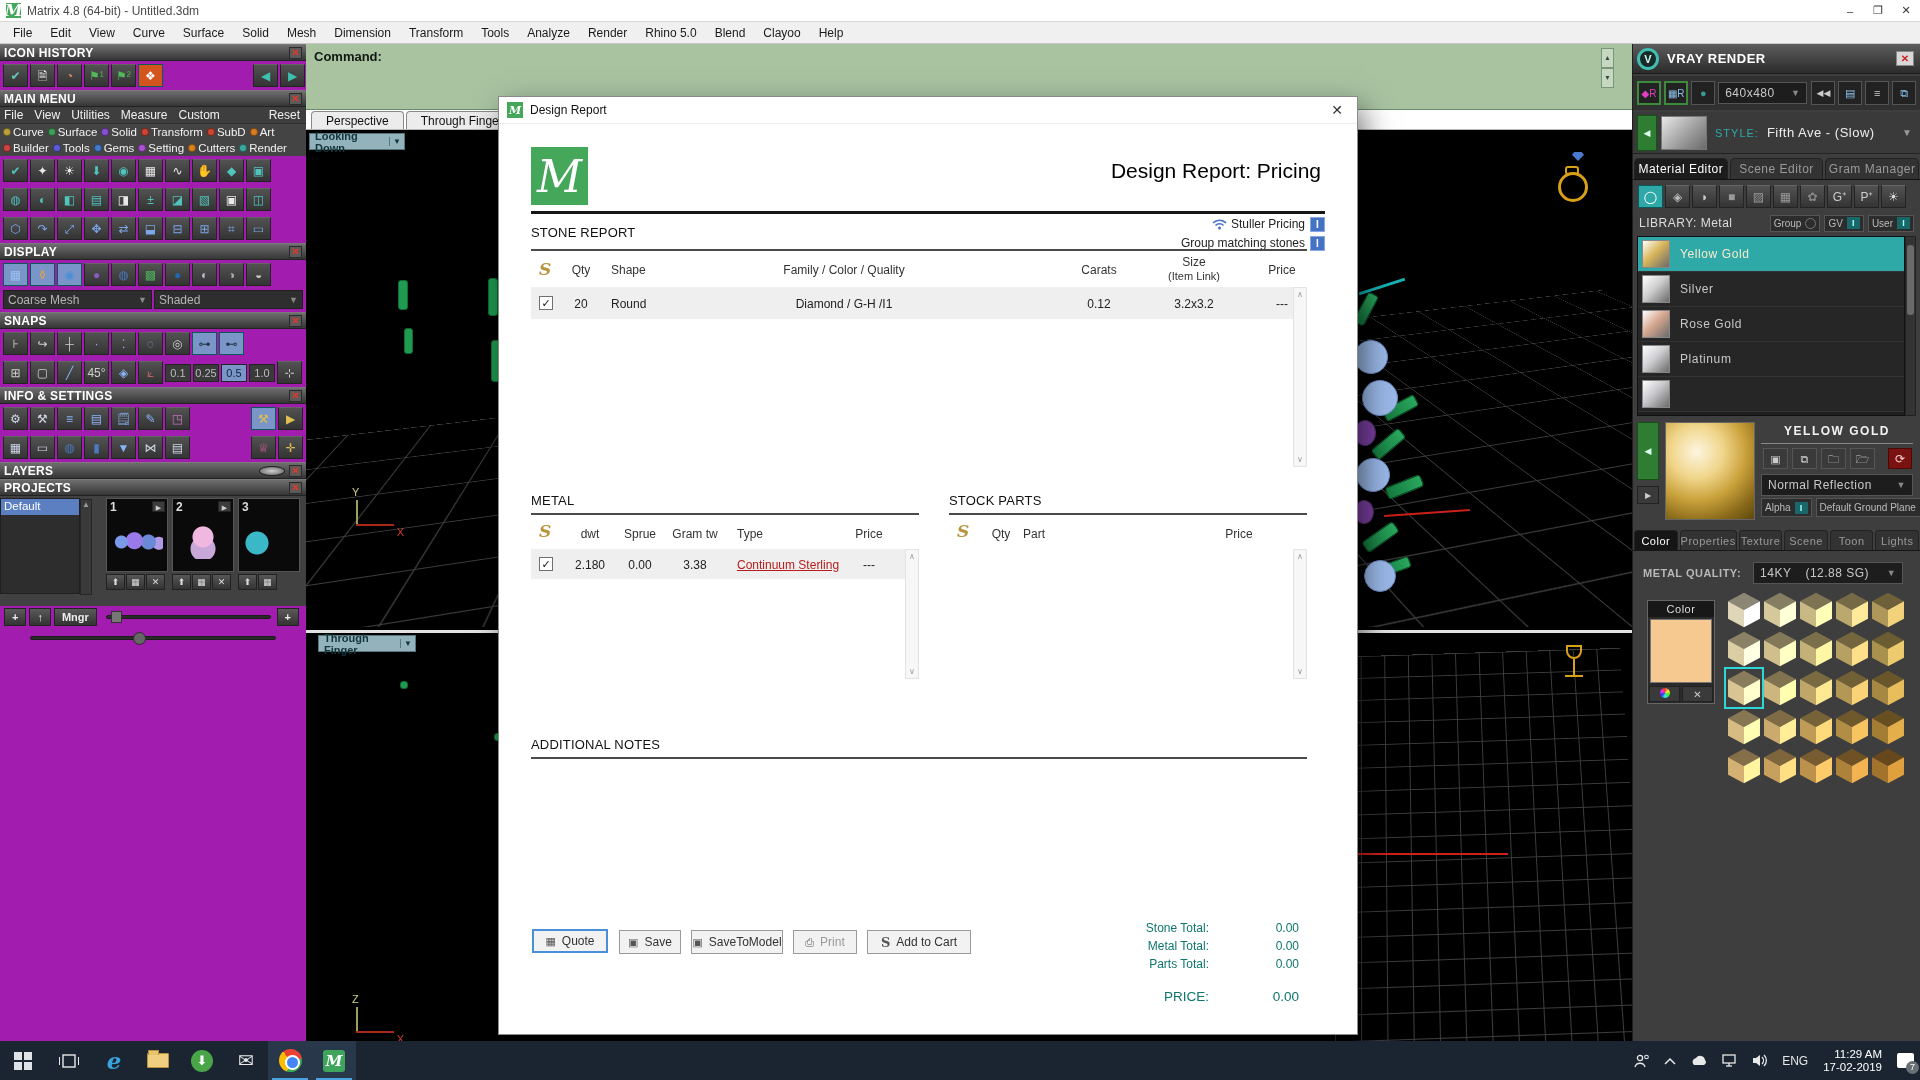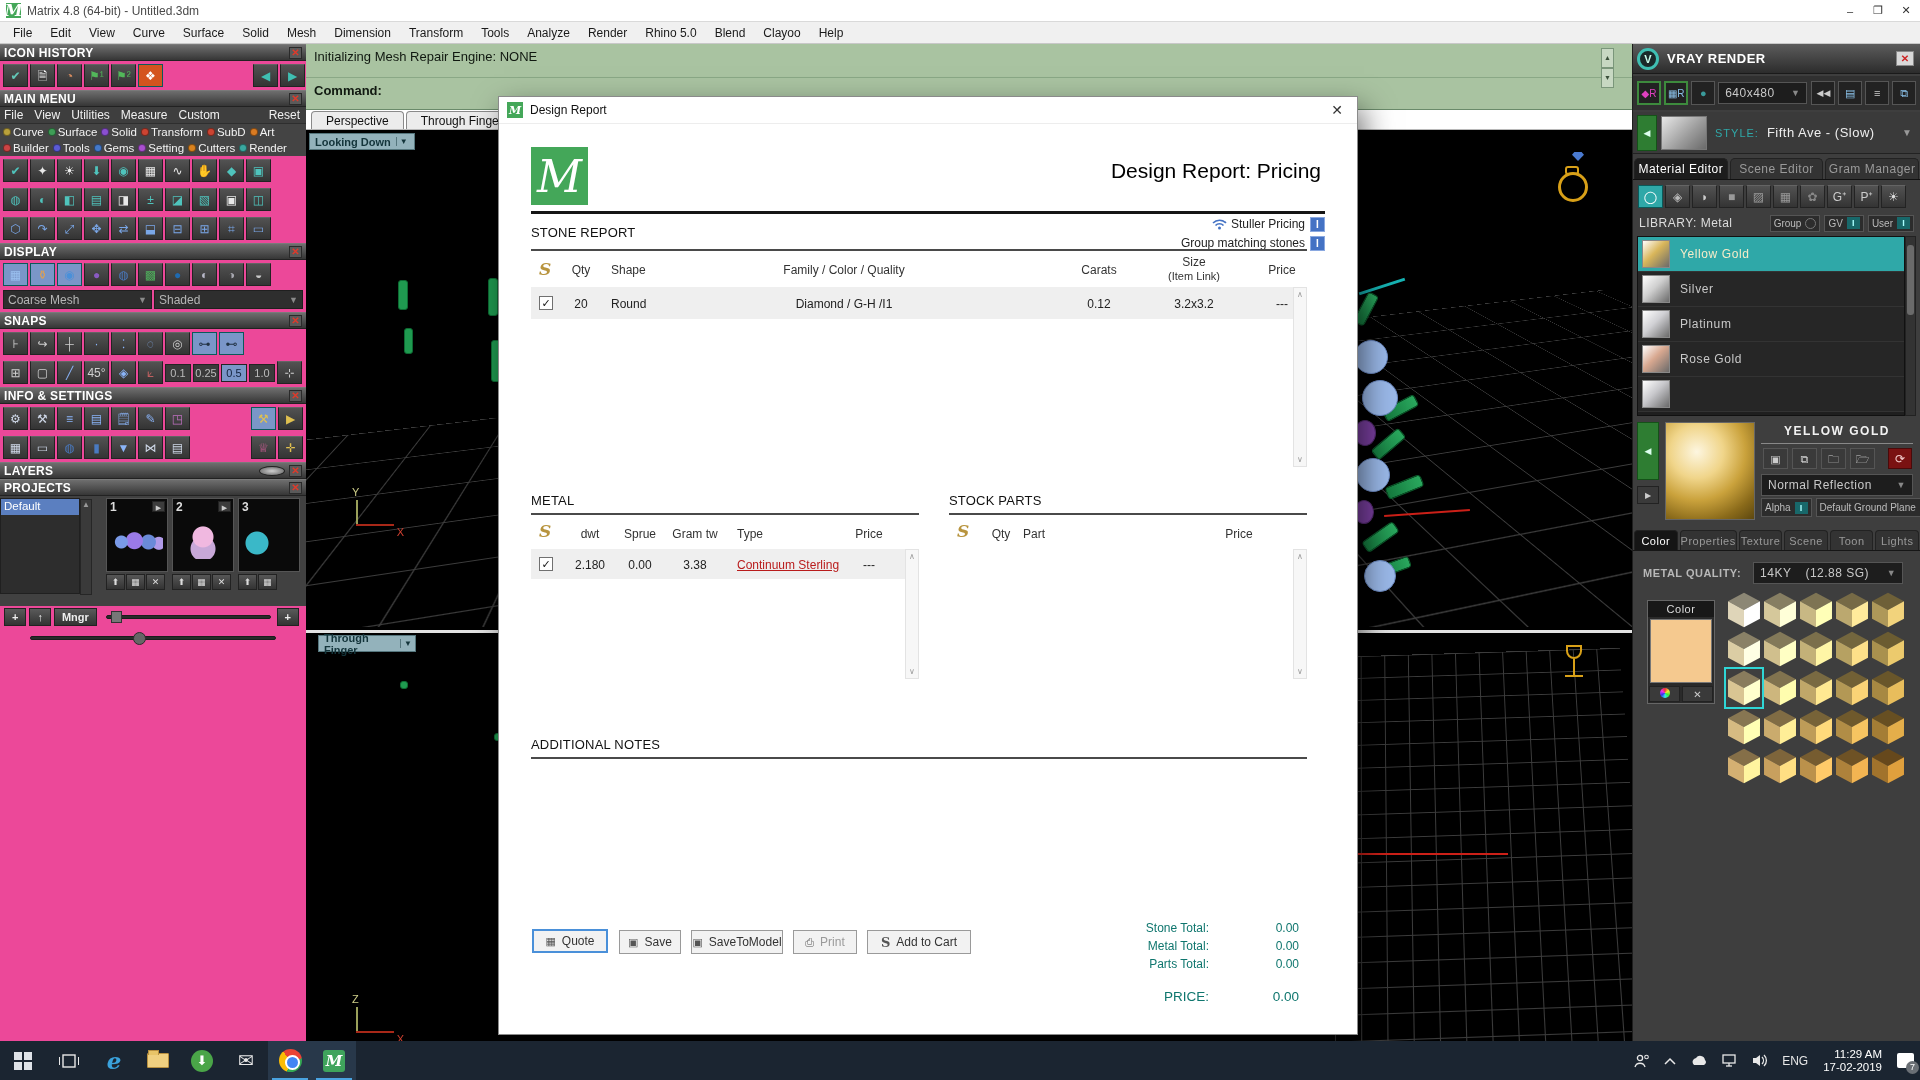--- a/index.html
+++ b/index.html
@@ -7,21 +7,21 @@
   
   #titlebar{position:absolute;left:0;top:0;width:1920px;height:22px;background:#fff;border-bottom:1px solid #d9d9d9;display:flex;align-items:center;z-index:60}
   #titlebar .mlogo{width:15px;height:15px;margin:0 6px 0 6px}
   #titlebar .title{font-size:12px;color:#4a4a4a}
   #titlebar .wbtns{margin-left:auto;display:flex}
   #titlebar .wbtn{width:28px;height:21px;display:flex;align-items:center;justify-content:center;font-size:11px;color:#333}
   .mlogo{background:#44a759;color:#fff;display:inline-flex;align-items:center;justify-content:center;font-family:"DejaVu Serif",serif;font-style:italic;font-weight:bold}
   #menubar{position:absolute;left:0;top:22px;width:1920px;height:22px;background:#f0f0f0;border-bottom:1px solid #c8c8c8;display:flex;align-items:center;padding-left:4px;z-index:60}
   #menubar span{font-size:12px;color:#1a1a1a;padding:2px 9px;cursor:default}
   
-  #lpanel{position:absolute;left:0;top:44px;width:306px;height:997px;background:#ec4899;z-index:20;color:#e8e8e8;font-size:11px;overflow:hidden}
+  #lpanel{position:absolute;left:0;top:44px;width:306px;height:997px;background:#a21caf;z-index:20;color:#e8e8e8;font-size:11px;overflow:hidden}
   .phead{height:17px;background:linear-gradient(#6e6e6e,#363636);display:flex;align-items:center;padding:0 4px;font-weight:bold;font-size:12px;letter-spacing:.3px;color:#fff;border-top:1px solid #7a7a7a;border-bottom:1px solid #222;position:relative}
   .phead .px{margin-left:auto;color:#e03a2a;font-weight:bold;font-size:10px;background:#5a5a5a;border:1px solid #2a2a2a;width:13px;height:12px;display:flex;align-items:center;justify-content:center}
   .ticonrow{display:flex;flex-wrap:wrap;align-items:center;padding:2px 2px}
   .tbtn{width:25px;height:23px;background:linear-gradient(#525252,#343434);border:1px solid #232323;border-top-color:#646464;display:inline-flex;align-items:center;justify-content:center;margin:1px}
   .tbtn i{font-style:normal;font-size:12px;line-height:1}
   .tbtn.sel{border-color:#0a5a5a}
   .menurow{display:flex;align-items:center;height:17px;background:#3e3e3e;border-bottom:1px solid #2e2e2e;padding:0 4px}
   .menurow span{color:#f0f0f0;font-size:12px;margin-right:11px}
   .menurow .reset{margin-left:auto;margin-right:2px}
   .dotrow{display:flex;align-items:center;height:16px;padding:0 3px;background:#444}
@@ -665,35 +665,34 @@
   </div>
   <div style="padding:8px 30px 0 30px">
     <span class="slider" style="display:block">
         <span class="rhdl" style="left:42%"></span>
       </span>
   </div>
 </div>
 
 <div id="vparea">
   <div id="cmdbar">
-    <div class="l1">Initializing Mesh Repair Engine: NONE</div>
     <div class="l2">Command:</div>
     <div id="cmdscroll">
         <span>▲</span>
         <span>▼</span>
       </div>
   </div>
   <div id="tabstrip">
     <span class="vtab">Perspective</span>
     <span class="vtab">Through Finger</span>
   </div>
 
   <div class="vport" id="vp1">
     <div class="perspgrid"></div>
-    <div class="vplabel" style="left:3px;top:3px;width:106px">
+    <div class="vplabel" style="left:3px;top:3px;width:96px">
       <b>Looking Down</b>
         <u>▼</u>
     </div>
 
     <div class="greenbit" style="left:92px;top:150px;width:10px;height:30px"></div>
     <div class="greenbit" style="left:98px;top:198px;width:9px;height:26px"></div>
     <div class="greenbit" style="left:182px;top:148px;width:10px;height:38px"></div>
     <div class="greenbit" style="left:185px;top:210px;width:10px;height:42px"></div>
 
     <div style="position:absolute;left:1048px;top:100px;width:120px;height:350px">
@@ -967,26 +966,26 @@
   <div id="matlist">
       <div class="matrow sel">
         <span class="mthumb" style="background: linear-gradient(135deg, rgb(255, 255, 255) 0%, rgb(217, 182, 90) 45%, rgb(106, 106, 106) 100%);"></span>
         <span class="mname">Yellow Gold</span>
       </div>
       <div class="matrow">
         <span class="mthumb" style="background: linear-gradient(135deg, rgb(255, 255, 255) 0%, rgb(207, 207, 207) 45%, rgb(106, 106, 106) 100%);"></span>
         <span class="mname">Silver</span>
       </div>
       <div class="matrow">
+        <span class="mthumb" style="background: linear-gradient(135deg, rgb(255, 255, 255) 0%, rgb(216, 168, 144) 45%, rgb(106, 106, 106) 100%);"></span>
+        <span class="mname">Rose Gold</span>
+      </div>
+      <div class="matrow">
         <span class="mthumb" style="background: linear-gradient(135deg, rgb(255, 255, 255) 0%, rgb(208, 208, 212) 45%, rgb(106, 106, 106) 100%);"></span>
         <span class="mname">Platinum</span>
-      </div>
-      <div class="matrow">
-        <span class="mthumb" style="background: linear-gradient(135deg, rgb(255, 255, 255) 0%, rgb(216, 168, 144) 45%, rgb(106, 106, 106) 100%);"></span>
-        <span class="mname">Rose Gold</span>
       </div>
       <div class="matrow">
         <span class="mthumb" style="background: linear-gradient(135deg, rgb(255, 255, 255) 0%, rgb(200, 200, 204) 45%, rgb(106, 106, 106) 100%);"></span>
       </div>
     </div>
   <div id="matscroll">
       <i></i>
     </div>
 
   <div id="prevblk">

